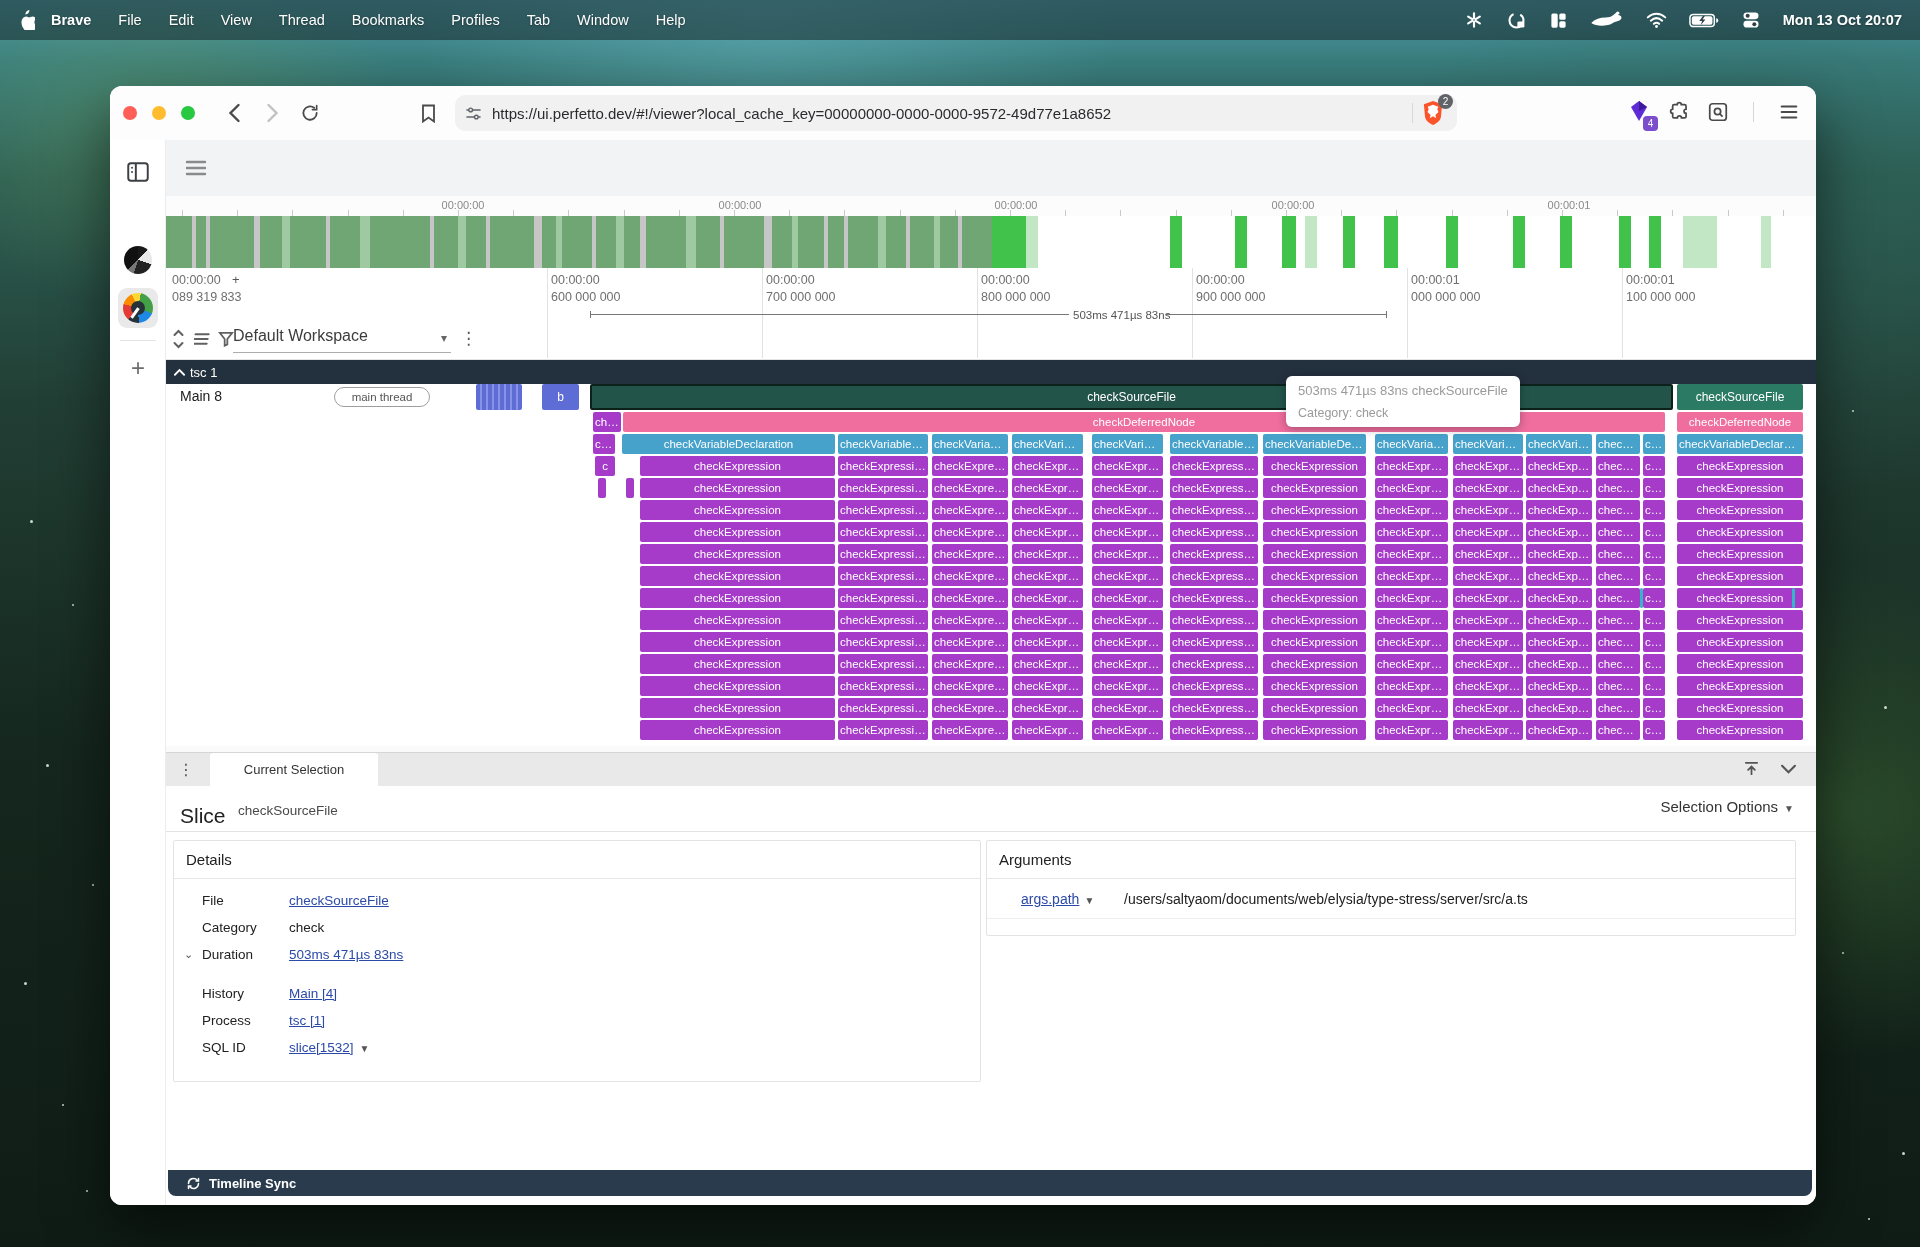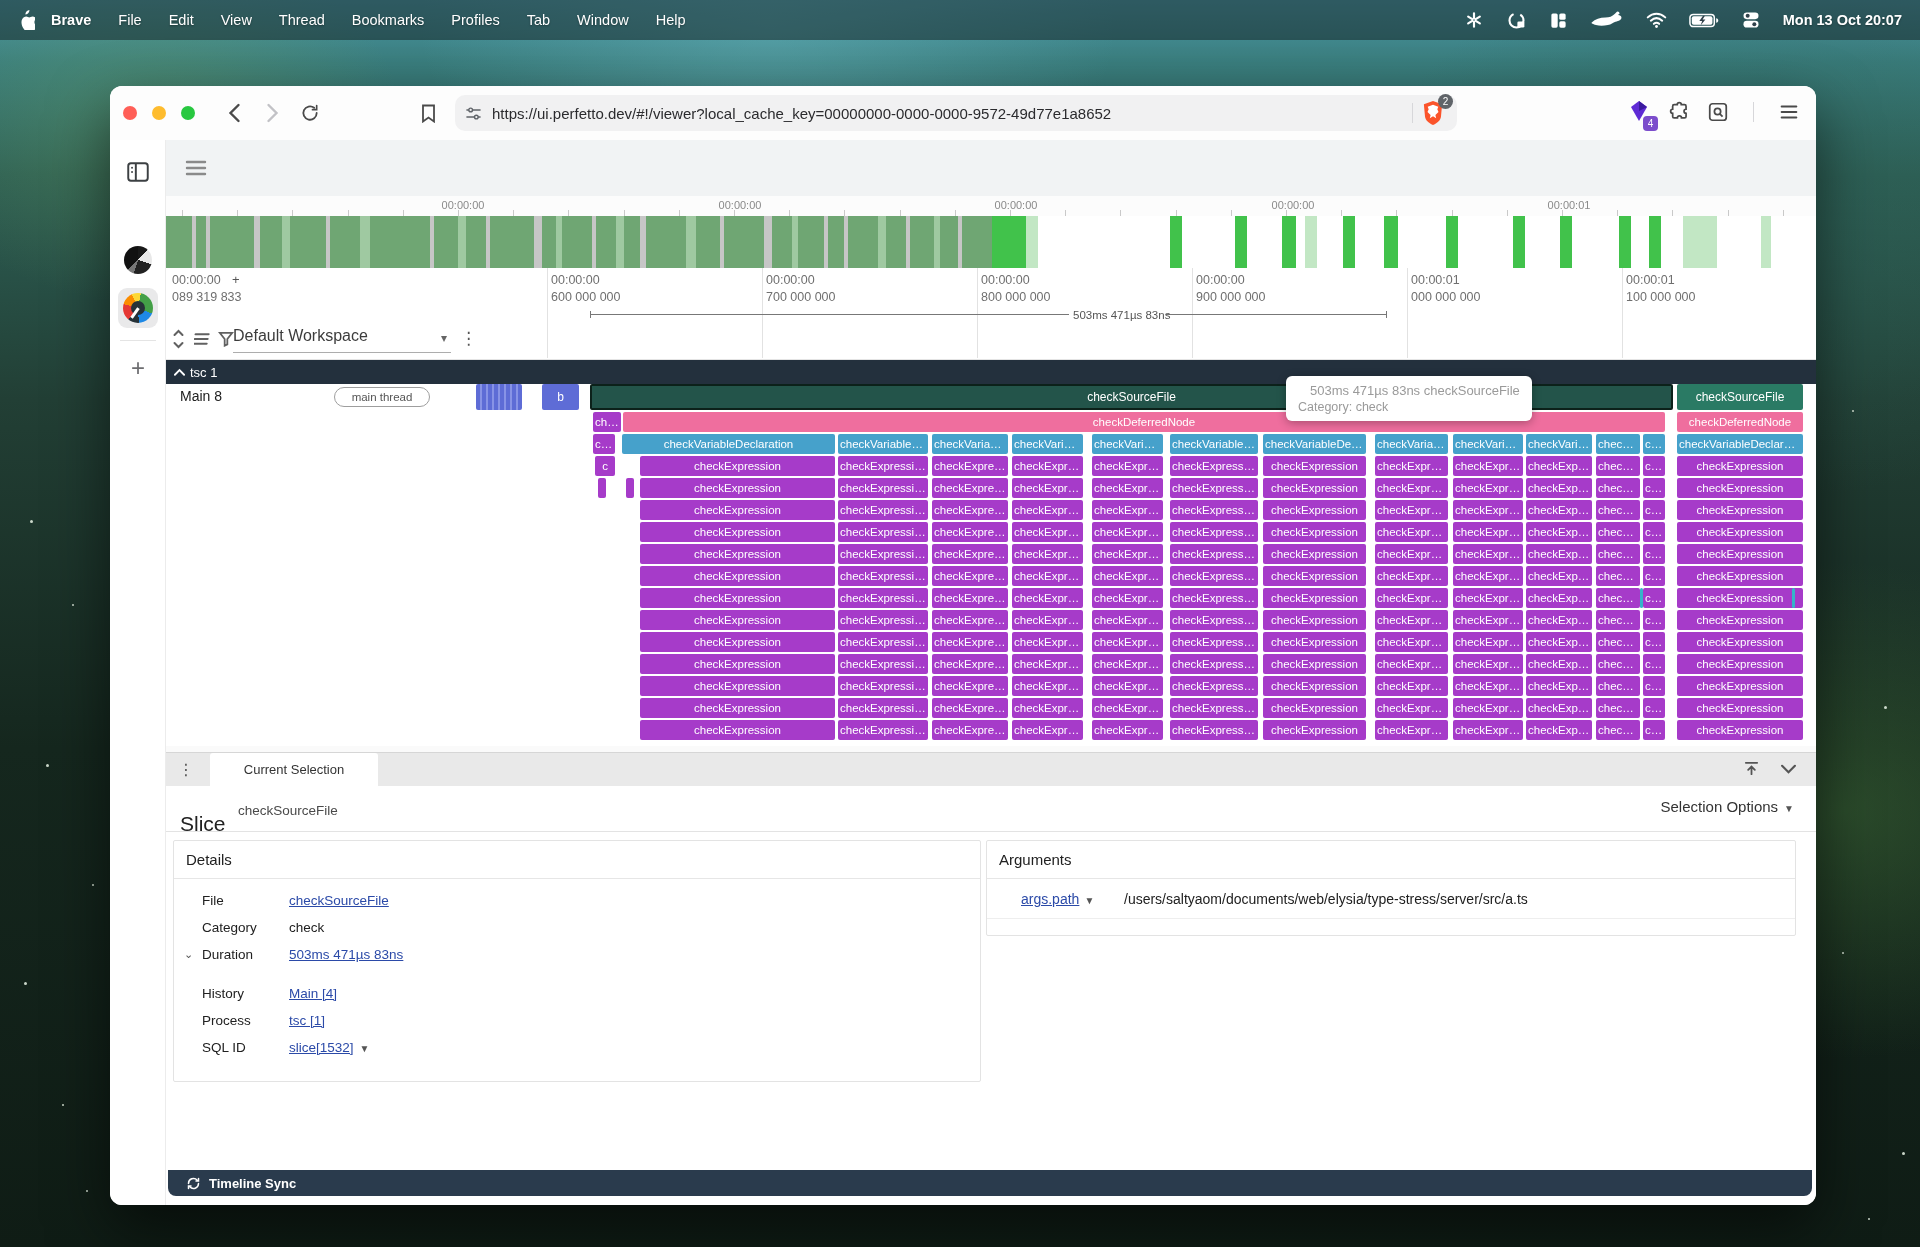--- a/index.html
+++ b/index.html
@@ -92,32 +92,32 @@
   .slice{position:absolute;height:20px;line-height:20px;font-size:11.5px;font-weight:500;color:#fff;text-align:center;
     overflow:hidden;text-overflow:ellipsis;white-space:nowrap;border-radius:2px;padding:0 2px;cursor:pointer;}
   .d0{height:26px;line-height:26px;font-size:12px;}
   .t-purple{background:#a63bc9}.t-pink{background:#ef6e9e}.t-blue{background:#46a1cb}
   .t-teal{background:#2a7a64}.t-cyan{background:#35b5c9;padding:0;}
   .t-indigo{background:#5e6cd6}
   .t-indigo-str{background:repeating-linear-gradient(90deg,#5e6cd6 0 4px,#8893e6 4px 6px);}
   .t-teal-sel{background:#23544a;border:2px solid #0c211a;line-height:22px;}
   .tooltip{position:absolute;background:#fff;border-radius:6px;box-shadow:0 2px 10px rgba(0,0,0,.3);
     padding:7px 12px;z-index:30;}
-  .tt1{font-size:13px;color:#222;font-weight:700;white-space:nowrap;margin-left:12px;}
+  .tt1{font-size:13px;color:#222;font-weight:700;white-space:nowrap;}
   .tt1 span{font-weight:400;color:#9a9a9a;}
-  .tt2{font-size:12.5px;color:#9a9a9a;margin-top:2px;}
+  .tt2{font-size:12.5px;color:#9a9a9a;margin-top:8px;}
   
   .gapstrip{position:absolute;left:0;top:606px;width:100%;height:6px;background:#fafafa;}
   .tabbar{position:absolute;left:0;top:612px;width:100%;height:34px;background:#e9e9e9;border-top:1px solid #d6d6d6;}
   .tb-dots{position:absolute;left:12px;top:7px;color:#555;font-size:16px;cursor:pointer;}
   .tab-active{position:absolute;left:44px;top:0;width:168px;height:34px;background:#fff;border-radius:3px 3px 0 0;
     font-size:13px;color:#333;text-align:center;line-height:34px;cursor:pointer;}
   .tabbar-ic{position:absolute;top:7px;color:#555;cursor:pointer;}
   .slicehead{position:absolute;left:0;top:646px;width:100%;height:46px;background:#fff;border-bottom:1px solid #e3e3e3;}
-  .sh-kind{position:absolute;left:14px;top:26px;font-size:21px;color:#212121;}
+  .sh-kind{position:absolute;left:14px;top:18px;font-size:21px;color:#212121;}
   .sh-name{position:absolute;left:72px;top:17px;font-size:13.5px;color:#4a4a4a;}
   .ctx-btn{position:absolute;right:22px;top:12px;font-size:15px;color:#333;cursor:pointer;}
   .ctx-btn .car{font-size:10px;color:#555;margin-left:6px;}
   .panel{position:absolute;top:700px;background:#fff;border:1px solid #e3e3e3;border-radius:2px;}
   .panel-h{height:38px;line-height:38px;padding-left:12px;font-size:15px;color:#212121;border-bottom:1px solid #e6e6e6;}
   .drow{position:relative;height:27px;line-height:27px;font-size:13.5px;}
   .drow .exp{position:absolute;left:10px;color:#555;font-size:11px;cursor:pointer;}
   .dlab{position:absolute;left:28px;color:#212121;}
   .dval{position:absolute;left:115px;color:#212121;}
   .dval.link{color:#2b4aa8;text-decoration:underline;cursor:pointer;}

